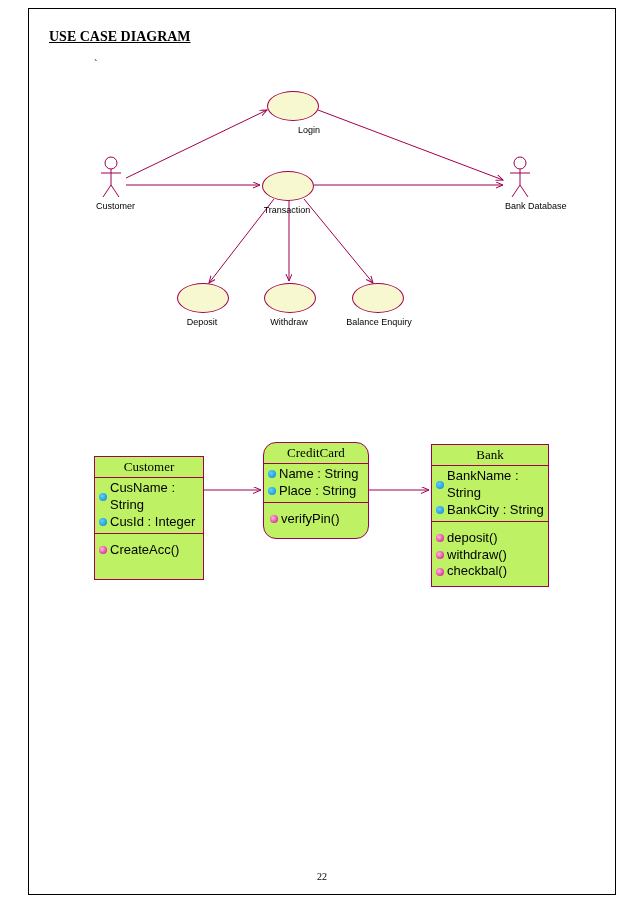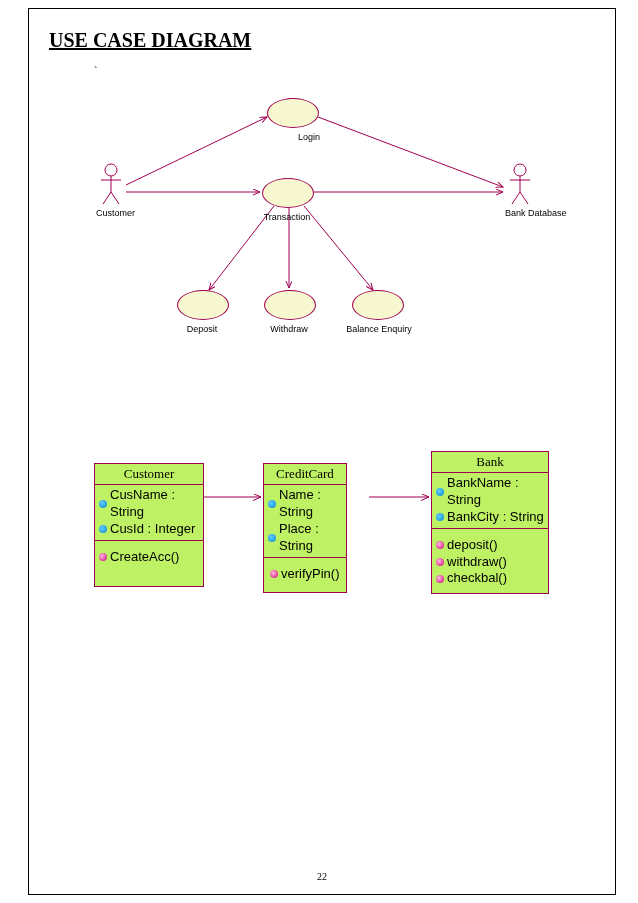--- a/index.html
+++ b/index.html
@@ -18,21 +18,21 @@
       top: 8px;
       right: 22px;
       bottom: 8px;
       padding: 20px;
       box-sizing: border-box;
     }
     .heading {
       font-family: "Times New Roman", serif;
       font-weight: bold;
       text-decoration: underline;
-      font-size: 20px;
+      font-size: 14px;
       margin-bottom: 10px;
     }
     .diagram {
       position: relative;
     }
     .usecase-diagram {
       height: 310px;
     }
     .class-diagram {
       height: 200px;
@@ -222,21 +222,21 @@
       </div>
       <div class="class-ops" style="padding-bottom:20px;">
         <div style="height:6px;"></div>
         <div class="row-item">
             <span class="op-icon"></span>
             <span>CreateAcc()</span>
           </div>
       </div>
     </div>
 
-    <div class="class-box" style="left:214px; top:26px; width:84px;">
+    <div class="class-box" style="left:214px; top:12px; width:106px;border-radius:13px;">
       <div class="class-name">CreditCard</div>
       <div class="class-attrs">
         <div class="row-item">
             <span class="attr-icon"></span>
             <span>Name : String</span>
           </div>
         <div class="row-item">
             <span class="attr-icon"></span>
             <span>Place : String</span>
           </div>

